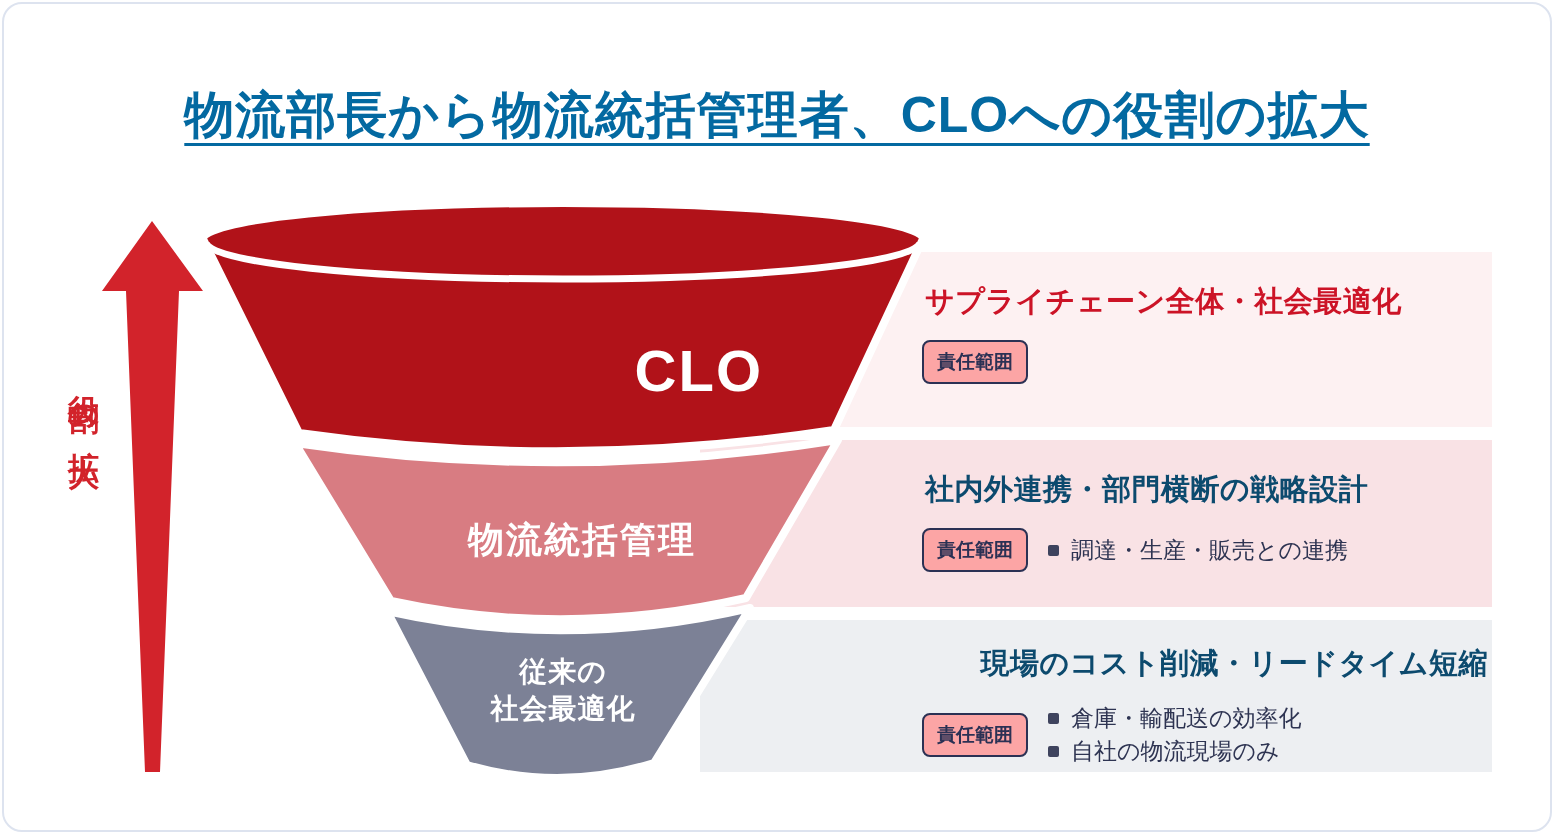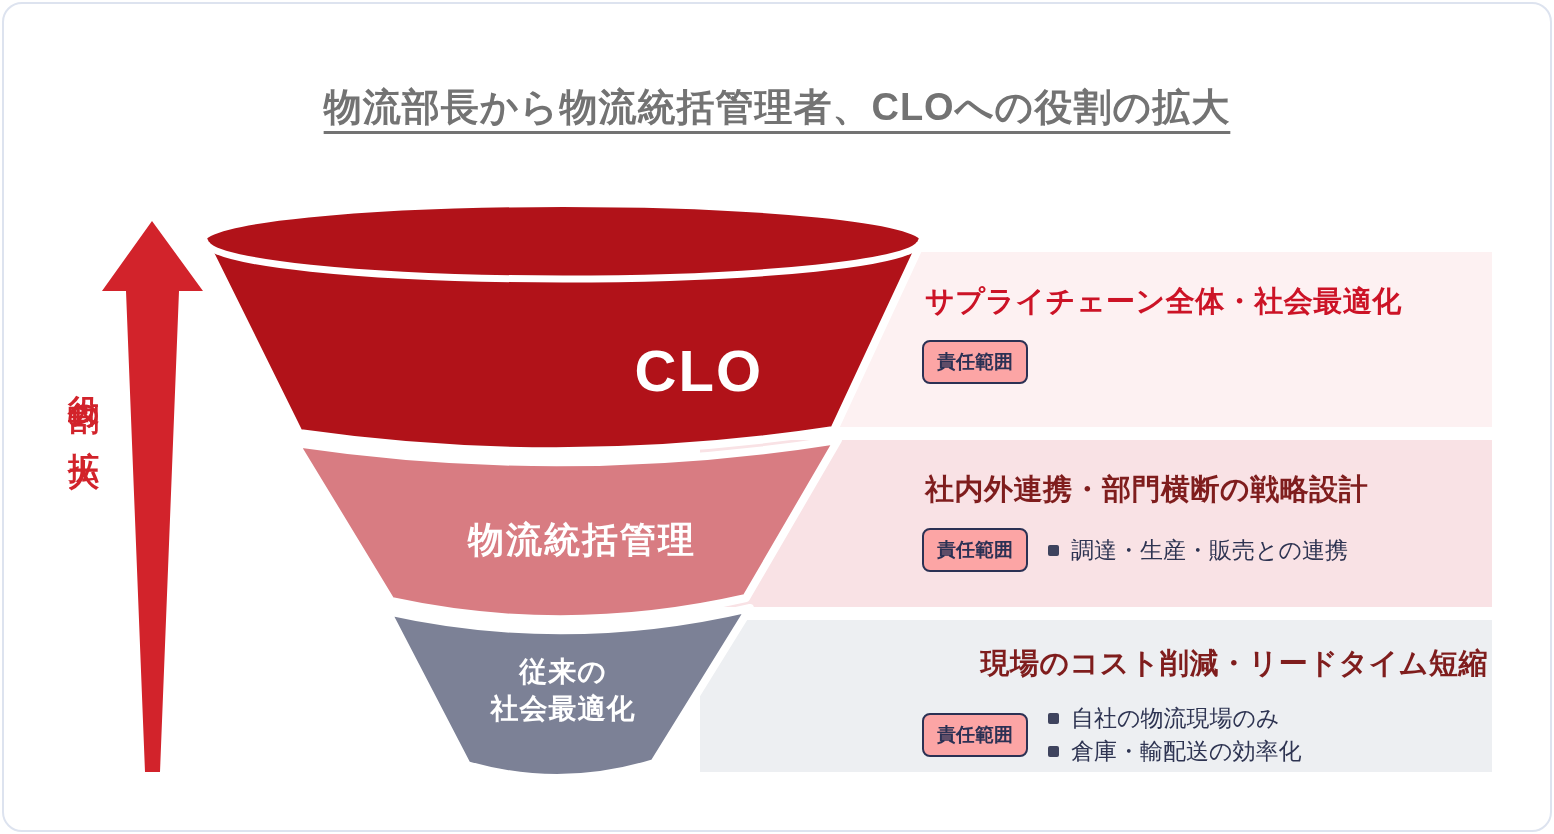--- a/index.html
+++ b/index.html
@@ -4,31 +4,31 @@
 <style>
   html,body{margin:0;padding:0;background:#fff;}
   *{box-sizing:border-box;}
   body{font-family:"Liberation Sans","DejaVu Sans",sans-serif;}
   .stage{position:relative;width:1554px;height:834px;overflow:hidden;background:#fff;}
   .card{position:absolute;inset:2px;border:2px solid #dde3ef;border-radius:20px;background:#ffffff;}
 
   
   .page-title{
     position:absolute;left:0;top:82px;width:100%;
-    text-align:center;font-size:38px;font-weight:bold;color:#737373;
+    text-align:center;font-size:50px;font-weight:bold;color:#0369a1;
     text-decoration:underline;text-decoration-thickness:3px;text-underline-offset:11px;
     letter-spacing:1px;margin:0;
   }
 
   
   .panel{position:absolute;left:700px;width:792px;padding:30px 4px 0 225px;}
   .panel.p1{top:252px;height:175px;background:#fdf1f2;}
   .panel.p2{top:440px;height:167px;background:#f9e2e5;}
   .panel.p3{top:620px;height:152px;background:#edeff2;padding-top:24px;text-align:right;}
-  .panel-title{margin:0;font-size:29px;font-weight:bold;color:#7f1d1d;letter-spacing:0.5px;}
+  .panel-title{margin:0;font-size:29px;font-weight:bold;color:#0c4a6e;letter-spacing:0.5px;}
   .panel.p1 .panel-title{color:#cc1326;}
   .panel-row{display:flex;align-items:center;margin-top:18px;margin-left:-3px;}
   .badge{
     display:inline-block;background:#fca5a5;border:2px solid #2b3154;border-radius:8px;
     color:#2b3154;font-size:19px;font-weight:bold;padding:7px 13px;white-space:nowrap;
   }
   .bullets{list-style:none;margin:0 0 0 20px;padding:0;}
   .bullets li{display:flex;align-items:center;font-size:23px;color:#2e3452;font-weight:500;line-height:33px;}
   .sq{width:11px;height:11px;border-radius:2px;background:#3e435e;margin-right:12px;flex:0 0 auto;}
   .panel.p1 .sq{background:#cc1326;}
@@ -76,25 +76,25 @@
     </div>
   </section>
 
   <section class="panel p3">
     <h2 class="panel-title">現場のコスト削減・リードタイム短縮</h2>
     <div class="panel-row">
       <span class="badge">責任範囲</span>
       <ul class="bullets">
         <li>
             <span class="sq"></span>
-            <span>自社の物流現場のみ</span>
+            <span>倉庫・輸配送の効率化</span>
           </li>
         <li>
             <span class="sq"></span>
-            <span>倉庫・輸配送の効率化</span>
+            <span>自社の物流現場のみ</span>
           </li>
       </ul>
     </div>
   </section>
 
   <svg class="graphic" viewBox="0 0 1554 834">
 
     <path d="M 152 221 L 203 291 L 179 291 L 160 772 L 145 772 L 126 291 L 102 291 Z" fill="#d2232b"></path>
 
     <path stroke="#ffffff" stroke-width="8" stroke-linejoin="round" d="M 203 239 A 360 36 0 0 1 923 239 L 834 430 Q 566 471 299 433 Z" fill="#b11219"></path>

